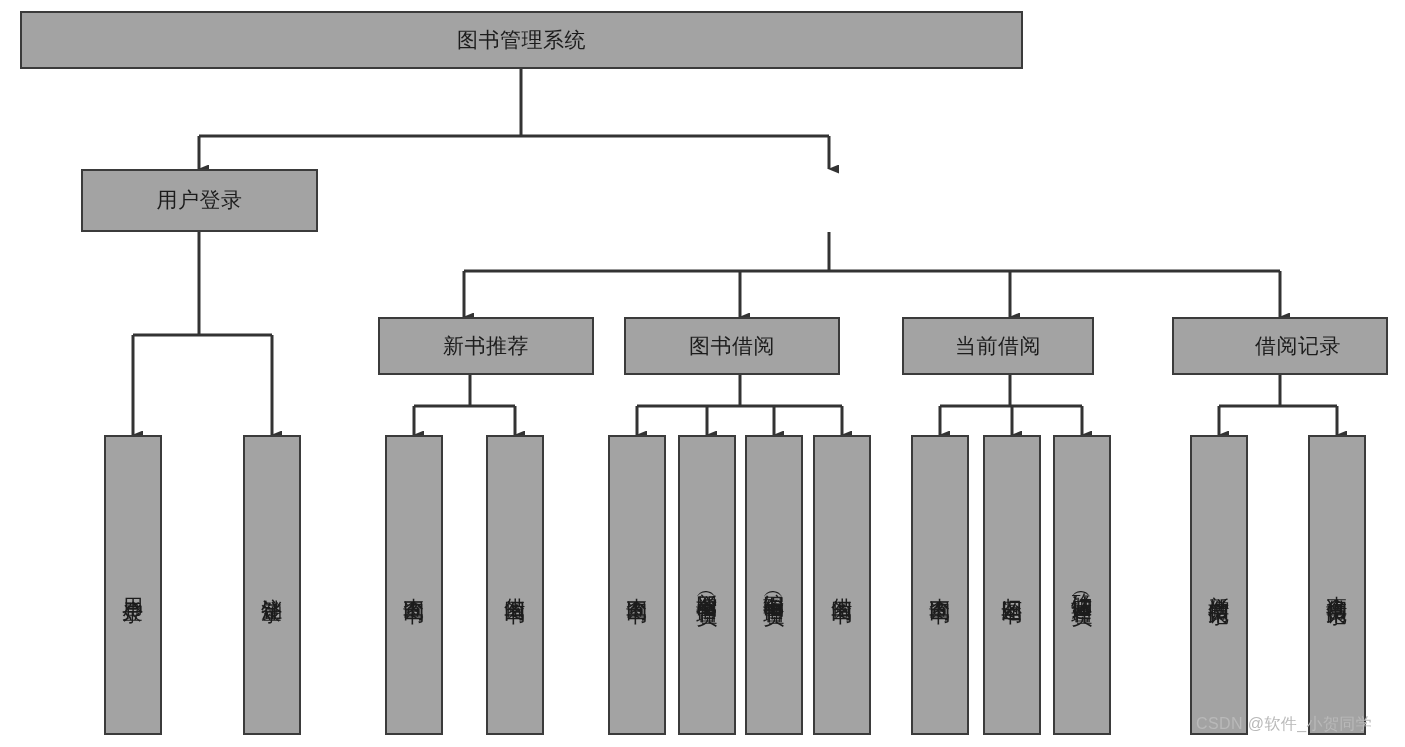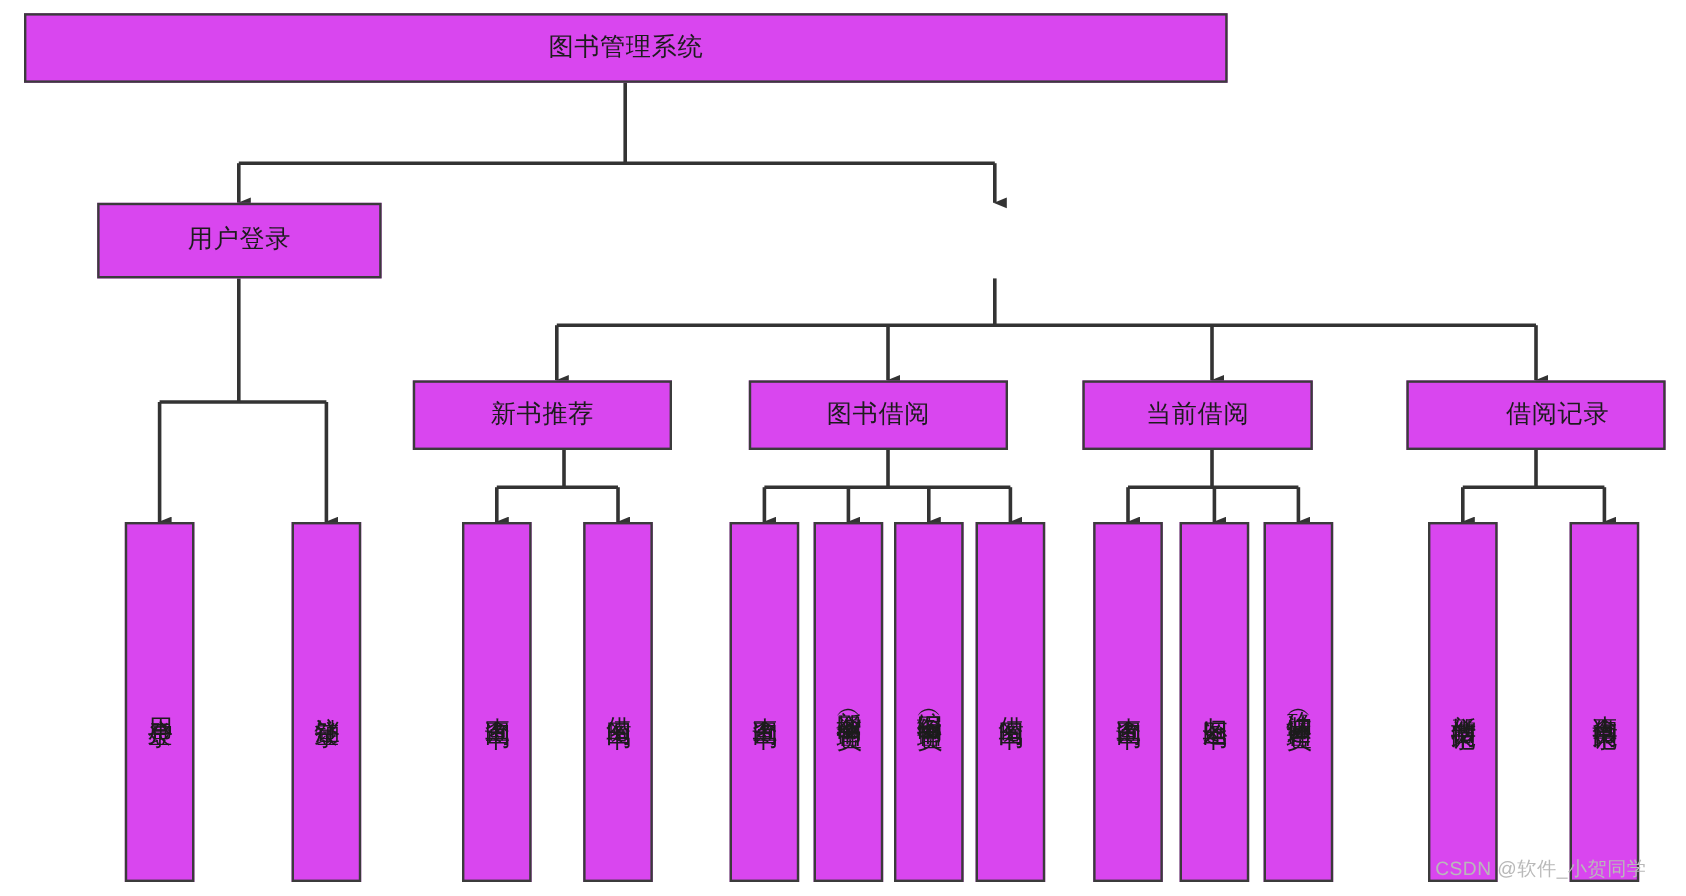--- a/index.html
+++ b/index.html
@@ -21,21 +21,21 @@
   #svg-layer {
     position: absolute;
     left: 0;
     top: 0;
     width: 1405px;
     height: 747px;
   }
   .node {
     position: absolute;
     box-sizing: border-box;
-    background: #d946ef;
+    background: #a3a3a3;
     border: 2px solid #3b3b3b;
     display: flex;
     align-items: center;
     justify-content: center;
     z-index: 2;
   }
   .node-label {
     font-size: 21px;
     line-height: 1.18;
     color: #1c1c1c;
@@ -110,21 +110,21 @@
   </svg>
 
   <div class="node root" style="left: 20px; top: 11px; width: 1003px; height: 58px;">
     <span class="node-label">图书管理系统</span>
   </div>
 
   <div class="node lvl1" style="left: 81px; top: 169px; width: 237px; height: 63px;">
     <span class="node-label">用户登录</span>
   </div>
 
-  <div class="node lvl2" style="left: 344px; top: 317px; width: 216px; height: 58px;">
+  <div class="node lvl2" style="left: 378px; top: 317px; width: 216px; height: 58px;">
     <span class="node-label">新书推荐</span>
   </div>
   <div class="node lvl2" style="left: 624px; top: 317px; width: 216px; height: 58px;">
     <span class="node-label">图书借阅</span>
   </div>
   <div class="node lvl2" style="left: 902px; top: 317px; width: 192px; height: 58px;">
     <span class="node-label">当前借阅</span>
   </div>
   <div class="node lvl2" style="left: 1172px; top: 317px; width: 216px; height: 58px; padding-left: 36px;">
     <span class="node-label">借阅记录</span>

